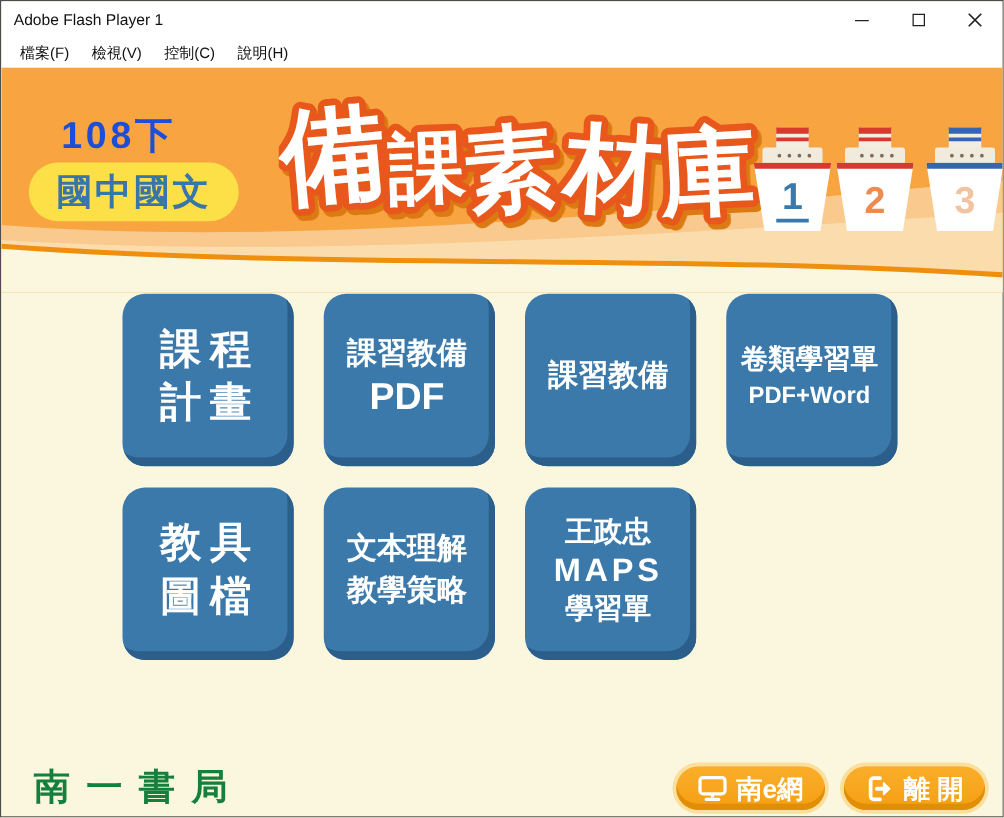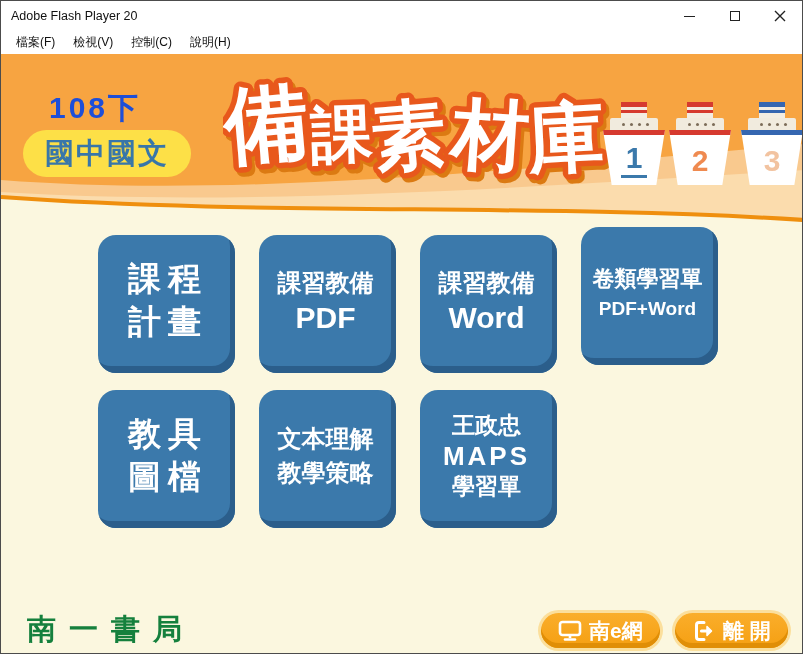--- a/index.html
+++ b/index.html
@@ -71,21 +71,21 @@
   .pill-btn svg { display: block; }
   .btn-nan-e { left: 540px; }
   .btn-exit  { left: 674px; }
 </style>
 </head>
 <body>
 
 <div class="window">
 
   <div class="titlebar">
-    <span class="title">Adobe Flash Player 20</span>
+    <span class="title">Adobe Flash Player 1</span>
     <div class="winbtns">
       <div class="winbtn">
         <span class="glyph-min"></span>
       </div>
       <div class="winbtn">
         <span class="glyph-max"></span>
       </div>
       <div class="winbtn">
         <svg width="12" height="12" viewBox="0 0 12 12">
           <path d="M1,1 L11,11 M11,1 L1,11" stroke="#222" stroke-width="1.4" fill="none"></path>
@@ -172,24 +172,23 @@
     </div>
     <div class="tile" style="left:258px; top:181px;">
       <div class="inner">
         <div class="ln-md">課習教備</div>
         <div class="ln-lat">PDF</div>
       </div>
     </div>
     <div class="tile" style="left:419px; top:181px;">
       <div class="inner">
         <div class="ln-md">課習教備</div>
-        <div class="ln-lat">Word</div>
-      </div>
-    </div>
-    <div class="tile" style="left:580px; top:173px;">
+      </div>
+    </div>
+    <div class="tile" style="left:580px; top:181px;">
       <div class="inner">
         <div class="ln-sm">卷類學習單</div>
         <div class="ln-lat-sm">PDF+Word</div>
       </div>
     </div>
 
     <div class="tile" style="left:97px; top:336px;">
       <div class="inner">
         <div class="ln-xl">教具</div>
         <div class="ln-xl">圖檔</div>

